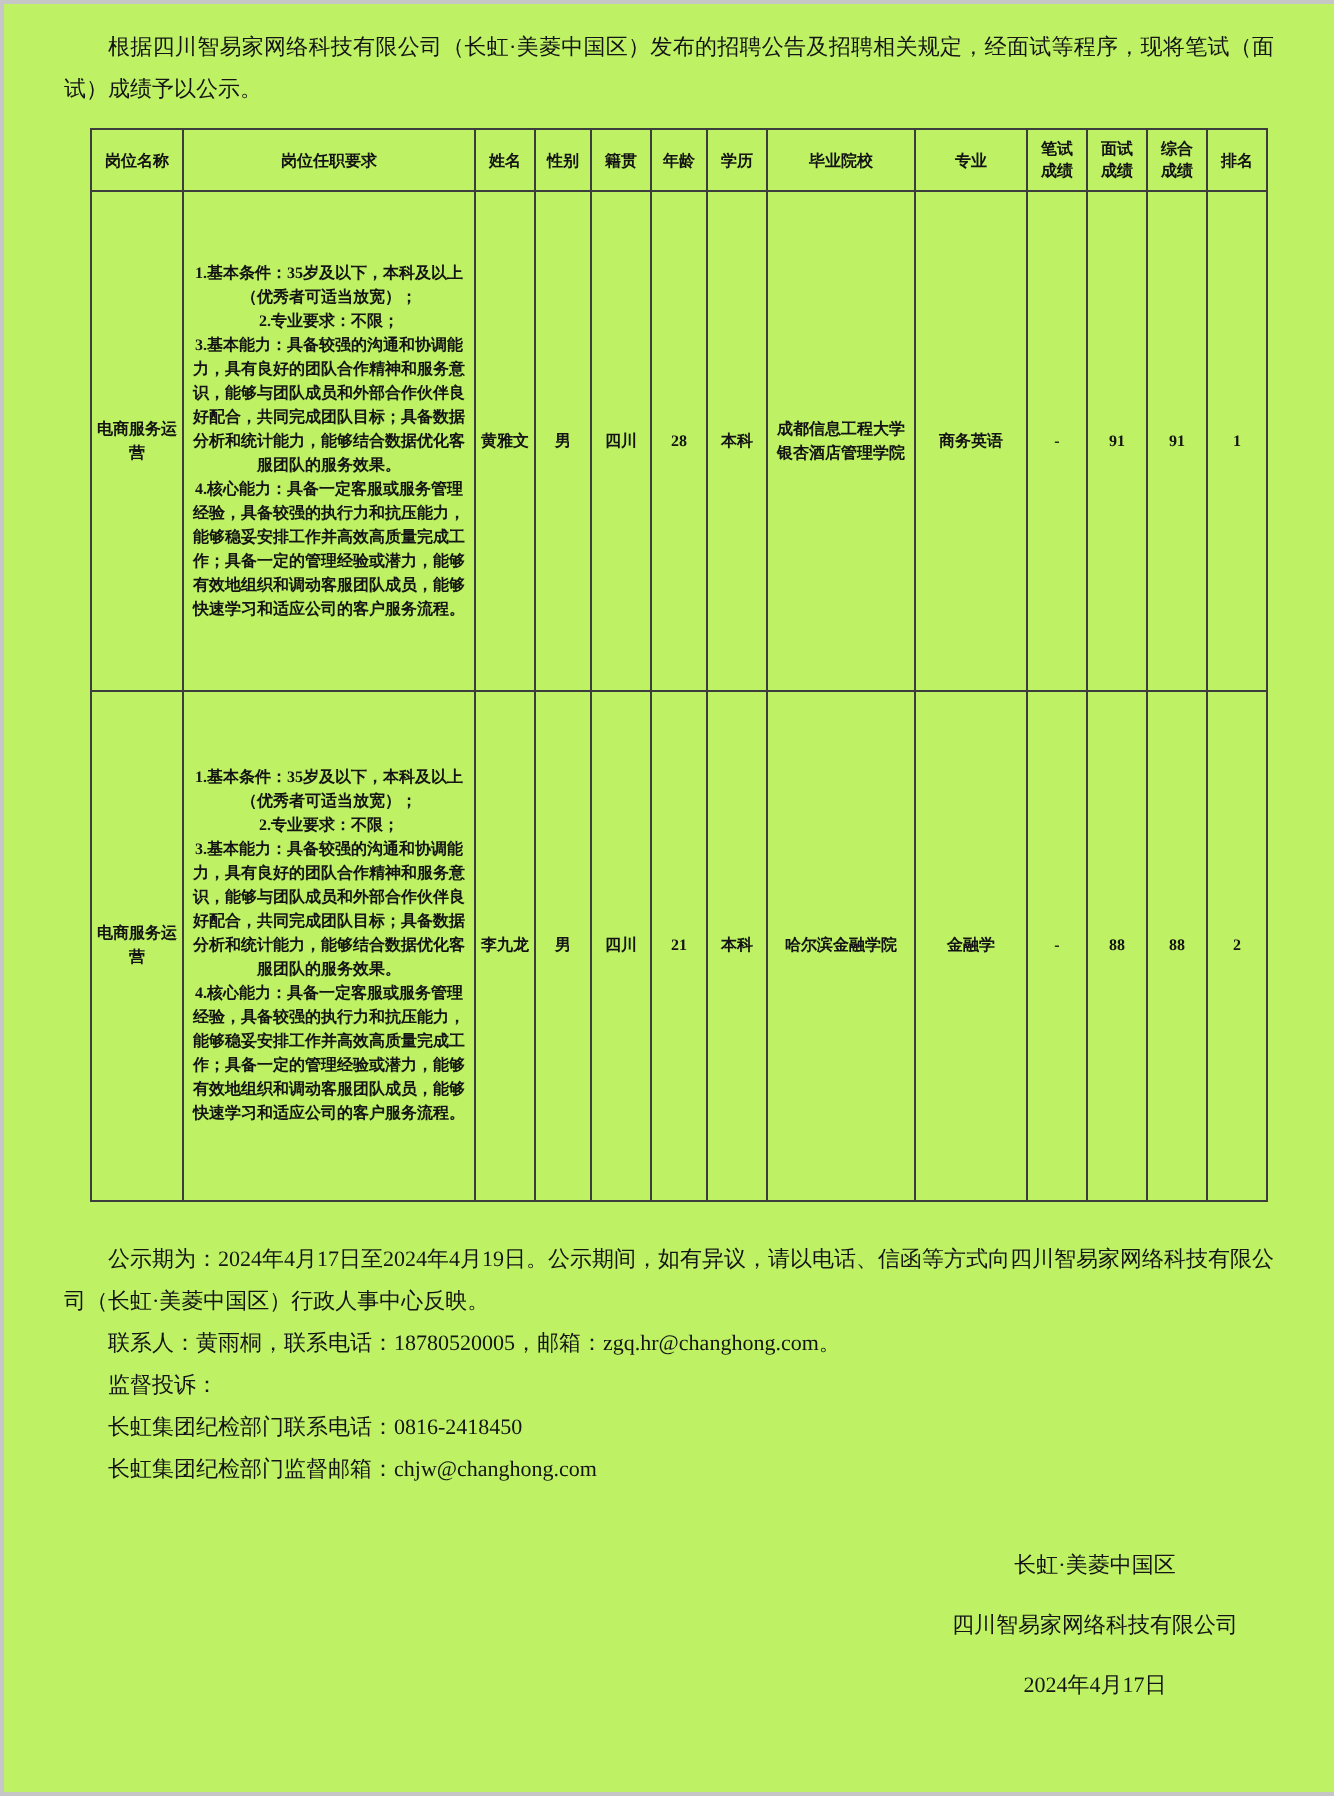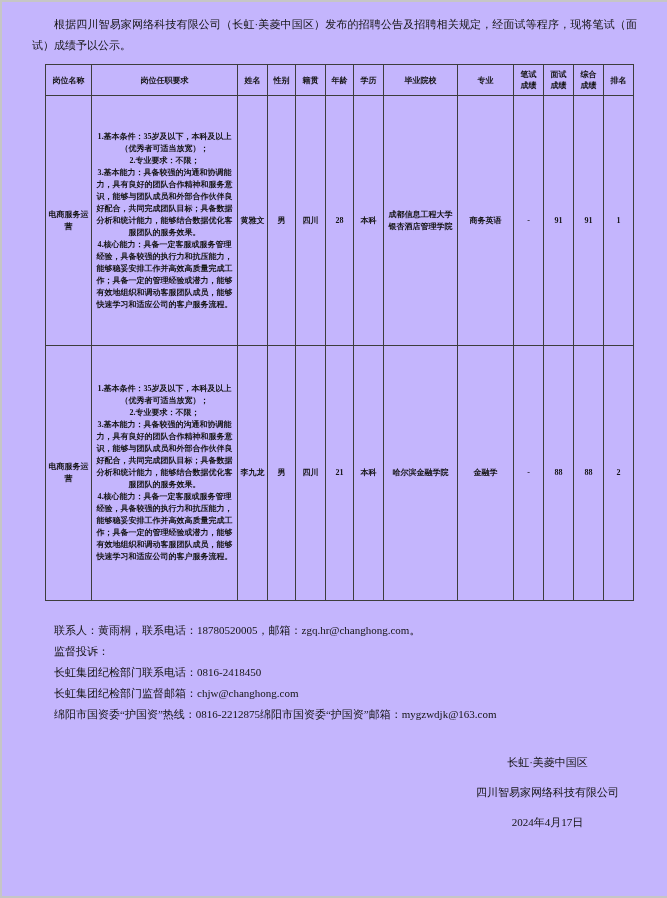--- a/index.html
+++ b/index.html
@@ -1,18 +1,18 @@
 <!DOCTYPE html>
 <html><head>
 <meta charset="utf-8">
 <style>
   html,body{margin:0;padding:0;background:#ffffff;}
   .page{
     width:667px;height:898px;box-sizing:border-box;
-    background:#c4b5fd;position:relative;
+    background:#bef264;position:relative;
     border-left:2px solid #c6c6c6;border-top:2px solid #c6c6c6;border-bottom:2px solid #c6c6c6;
     padding:12px 30px 0 30px;
     font-family:"Liberation Serif","DejaVu Serif",serif;
     color:#141414;overflow:hidden;
   }
   .intro{font-size:11px;line-height:21px;text-indent:2em;margin:0;text-align:justify;}
   table.results{
     border-collapse:collapse;table-layout:fixed;width:588px;
     margin:8px 16px 0 13px;
   }
@@ -112,25 +112,25 @@
         <td>金融学</td>
         <td>-</td>
         <td>88</td>
         <td>88</td>
         <td>2</td>
       </tr>
     </tbody>
   </table>
 
   <div class="footer-block">
+    <p>公示期为：2024年4月17日至2024年4月19日。公示期间，如有异议，请以电话、信函等方式向四川智易家网络科技有限公司（长虹·美菱中国区）行政人事中心反映。</p>
     <p>联系人：黄雨桐，联系电话：18780520005，邮箱：zgq.hr@changhong.com。</p>
     <p>监督投诉：</p>
     <p>长虹集团纪检部门联系电话：0816-2418450</p>
     <p>长虹集团纪检部门监督邮箱：chjw@changhong.com</p>
-    <p>绵阳市国资委“护国资”热线：0816-2212875绵阳市国资委“护国资”邮箱：mygzwdjk@163.com</p>
   </div>
 
   <div class="signature">
     <div>长虹·美菱中国区</div>
     <div>四川智易家网络科技有限公司</div>
     <div>2024年4月17日</div>
   </div>
 
 </div>
 

